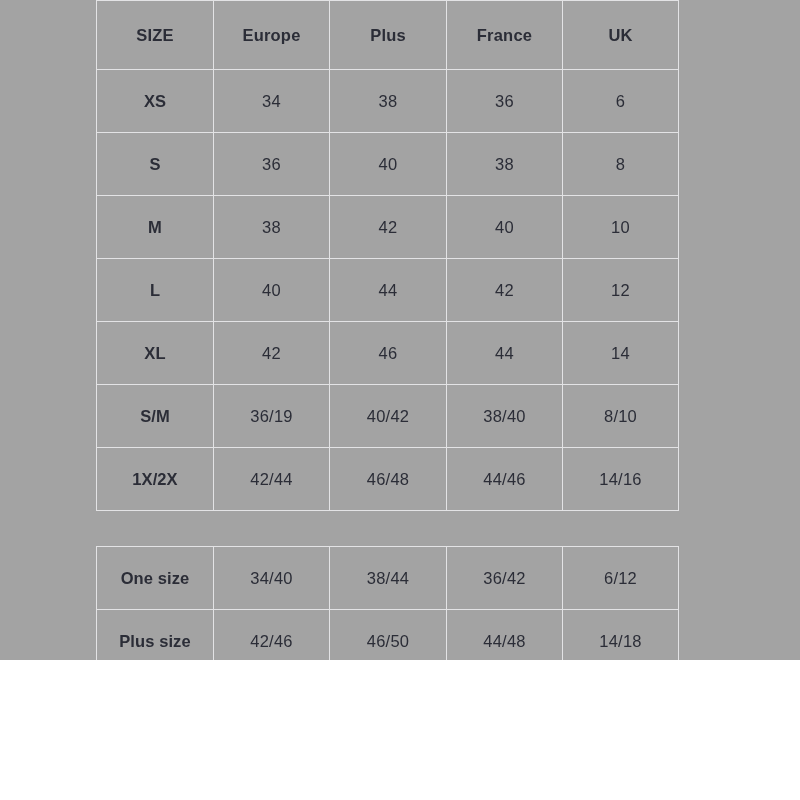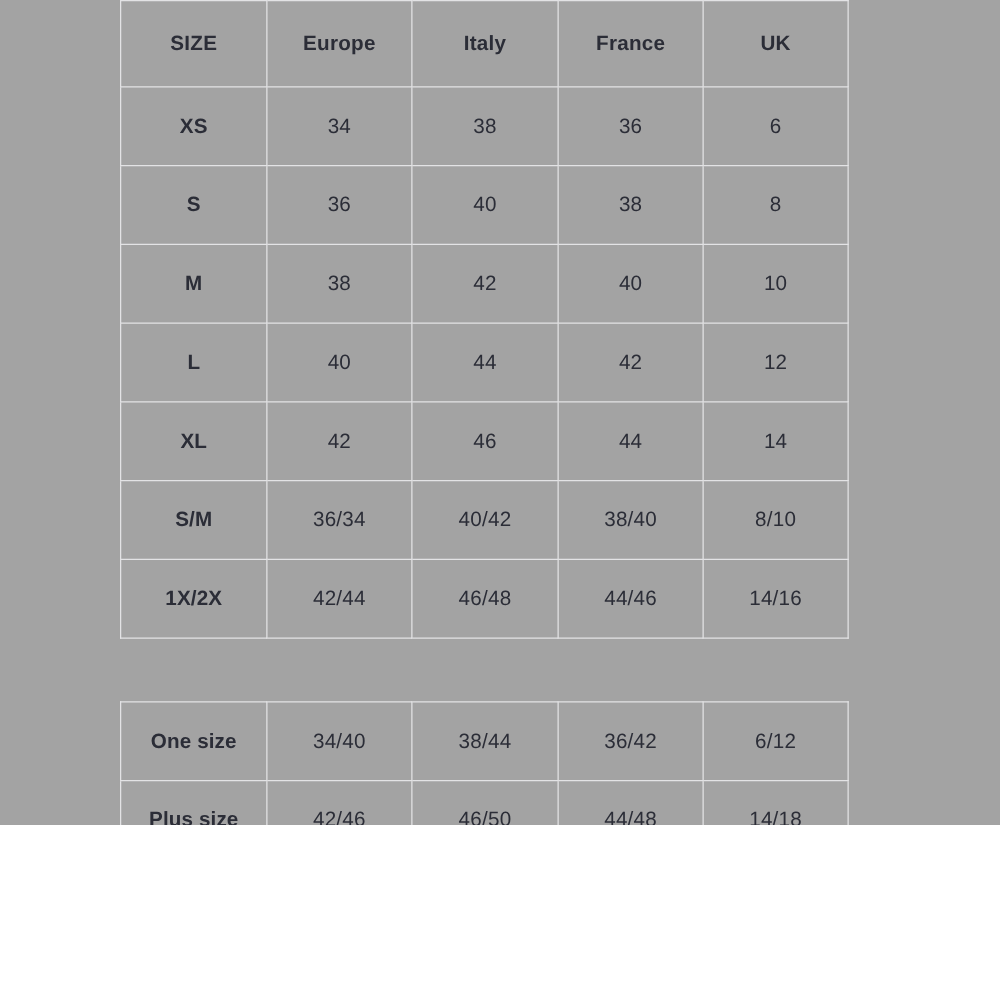--- a/index.html
+++ b/index.html
@@ -60,42 +60,42 @@
   }
   td.val {
     font-weight: normal;
     color: #3a3c46;
     letter-spacing: 0.2px;
   }
   .gap {
     height: 35px;
   }
   .second-table-wrap {
-    margin-top: 15px;
+    margin-top: 0;
   }
 </style>
 </head>
 <body>
 
 <div class="page">
   <div class="tables-wrap">
 
     <table class="size-table">
       <colgroup>
         <col class="c0">
           <col class="c1">
           <col class="c2">
           <col class="c3">
           <col class="c4">
       </colgroup>
       <thead>
         <tr class="headrow">
           <th class="head-cell">SIZE</th>
           <th class="head-cell">Europe</th>
-          <th class="head-cell">Italy</th>
+          <th class="head-cell">Plus</th>
           <th class="head-cell">France</th>
           <th class="head-cell">UK</th>
         </tr>
       </thead>
       <tbody>
         <tr>
           <td class="rowlabel">XS</td>
           <td class="val">34</td>
           <td class="val">38</td>
           <td class="val">36</td>
@@ -124,21 +124,21 @@
         </tr>
         <tr>
           <td class="rowlabel">XL</td>
           <td class="val">42</td>
           <td class="val">46</td>
           <td class="val">44</td>
           <td class="val">14</td>
         </tr>
         <tr>
           <td class="rowlabel">S/M</td>
-          <td class="val">36/34</td>
+          <td class="val">36/19</td>
           <td class="val">40/42</td>
           <td class="val">38/40</td>
           <td class="val">8/10</td>
         </tr>
         <tr>
           <td class="rowlabel">1X/2X</td>
           <td class="val">42/44</td>
           <td class="val">46/48</td>
           <td class="val">44/46</td>
           <td class="val">14/16</td>

